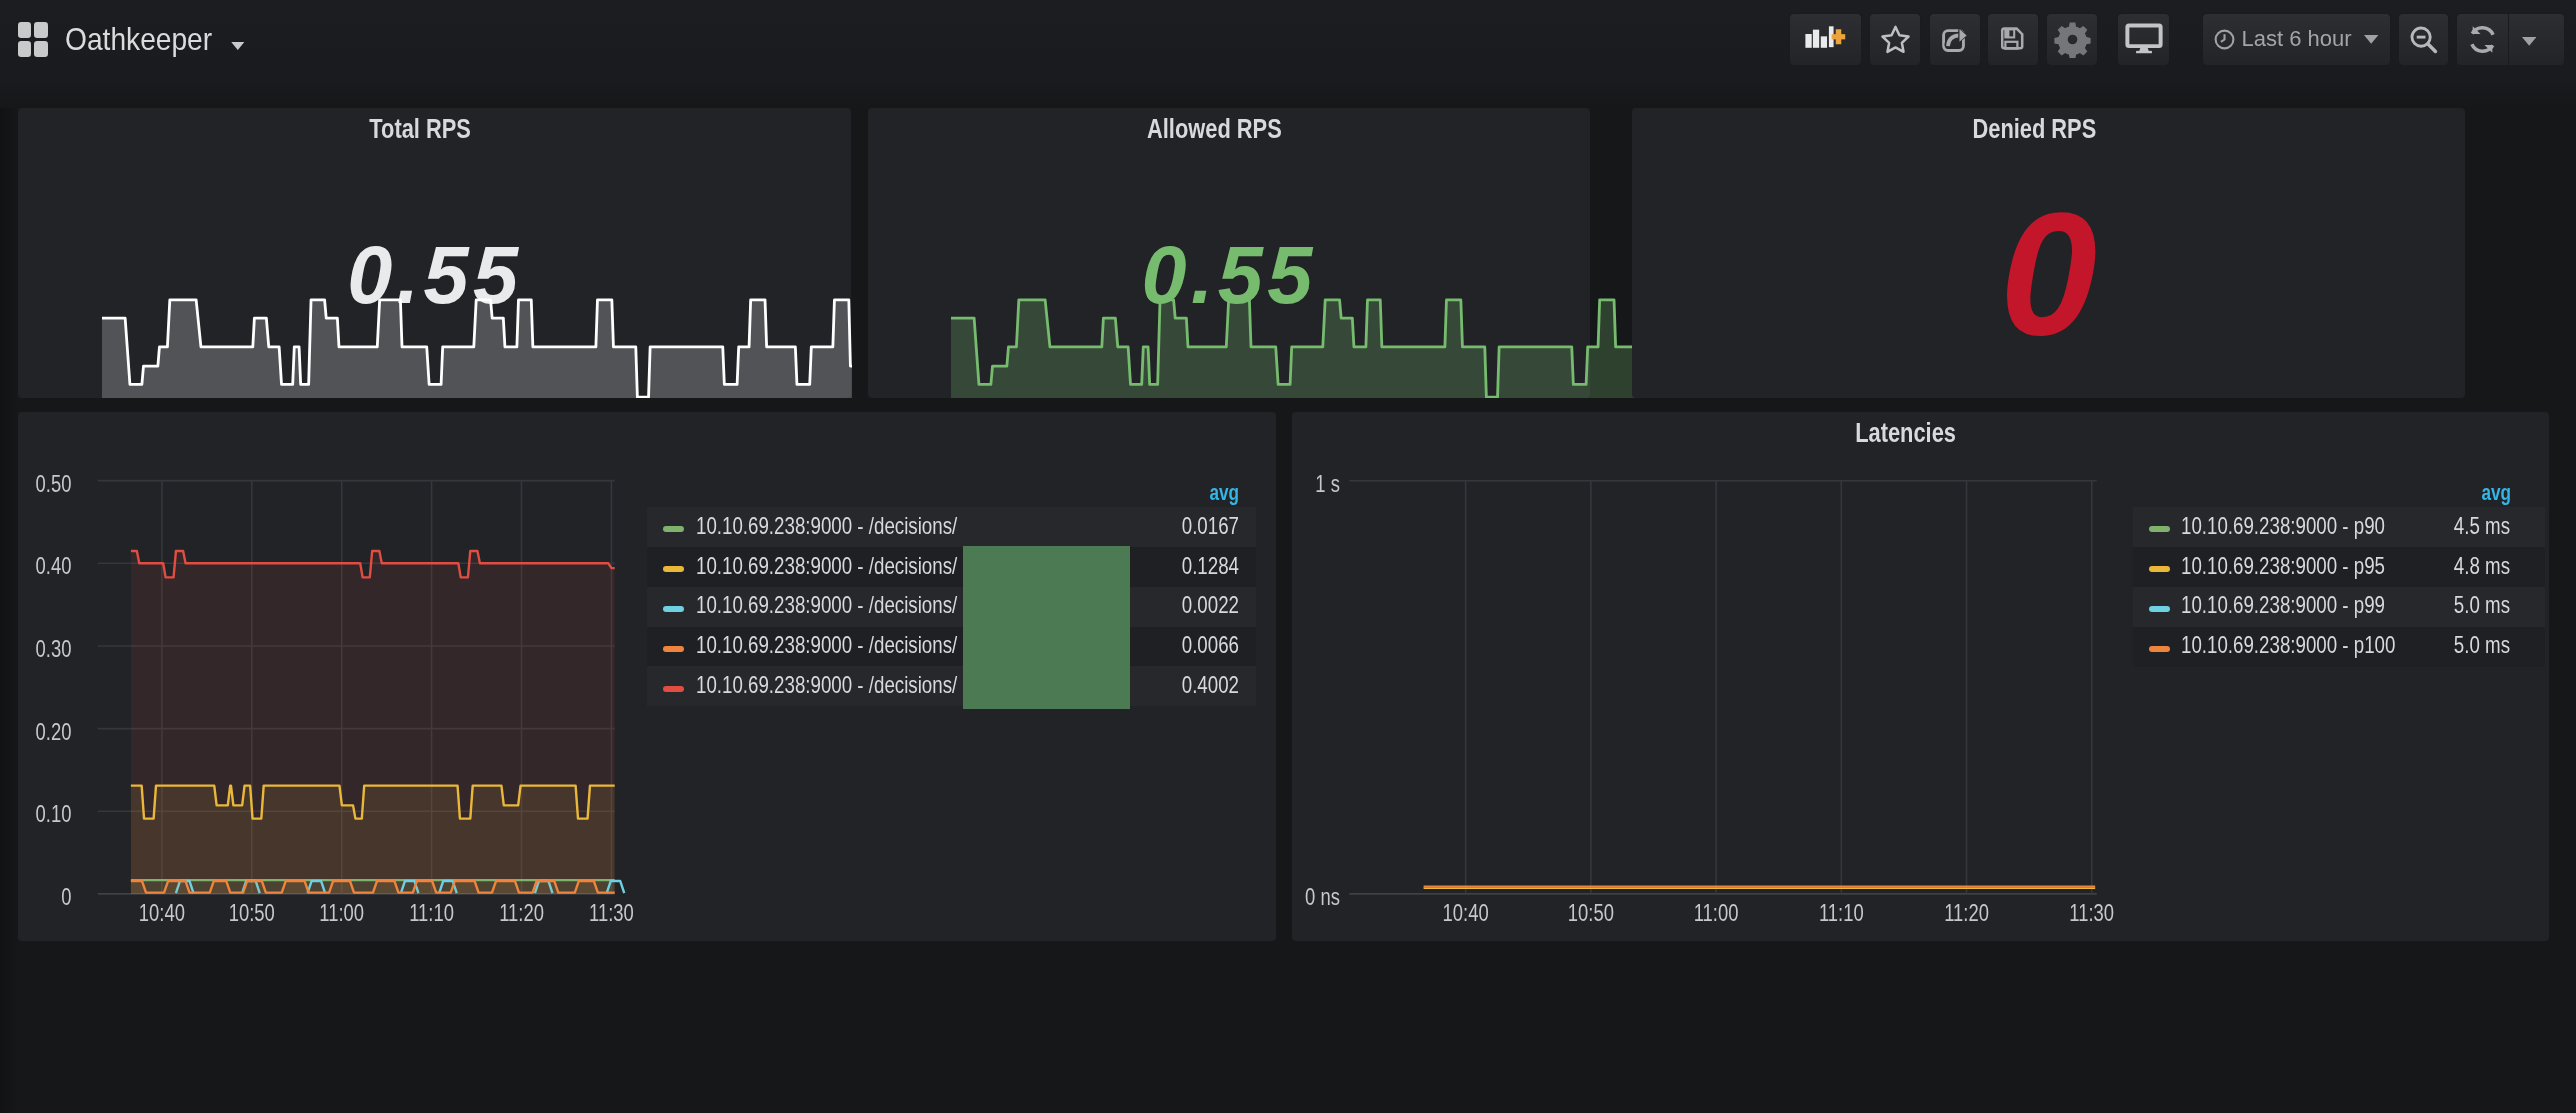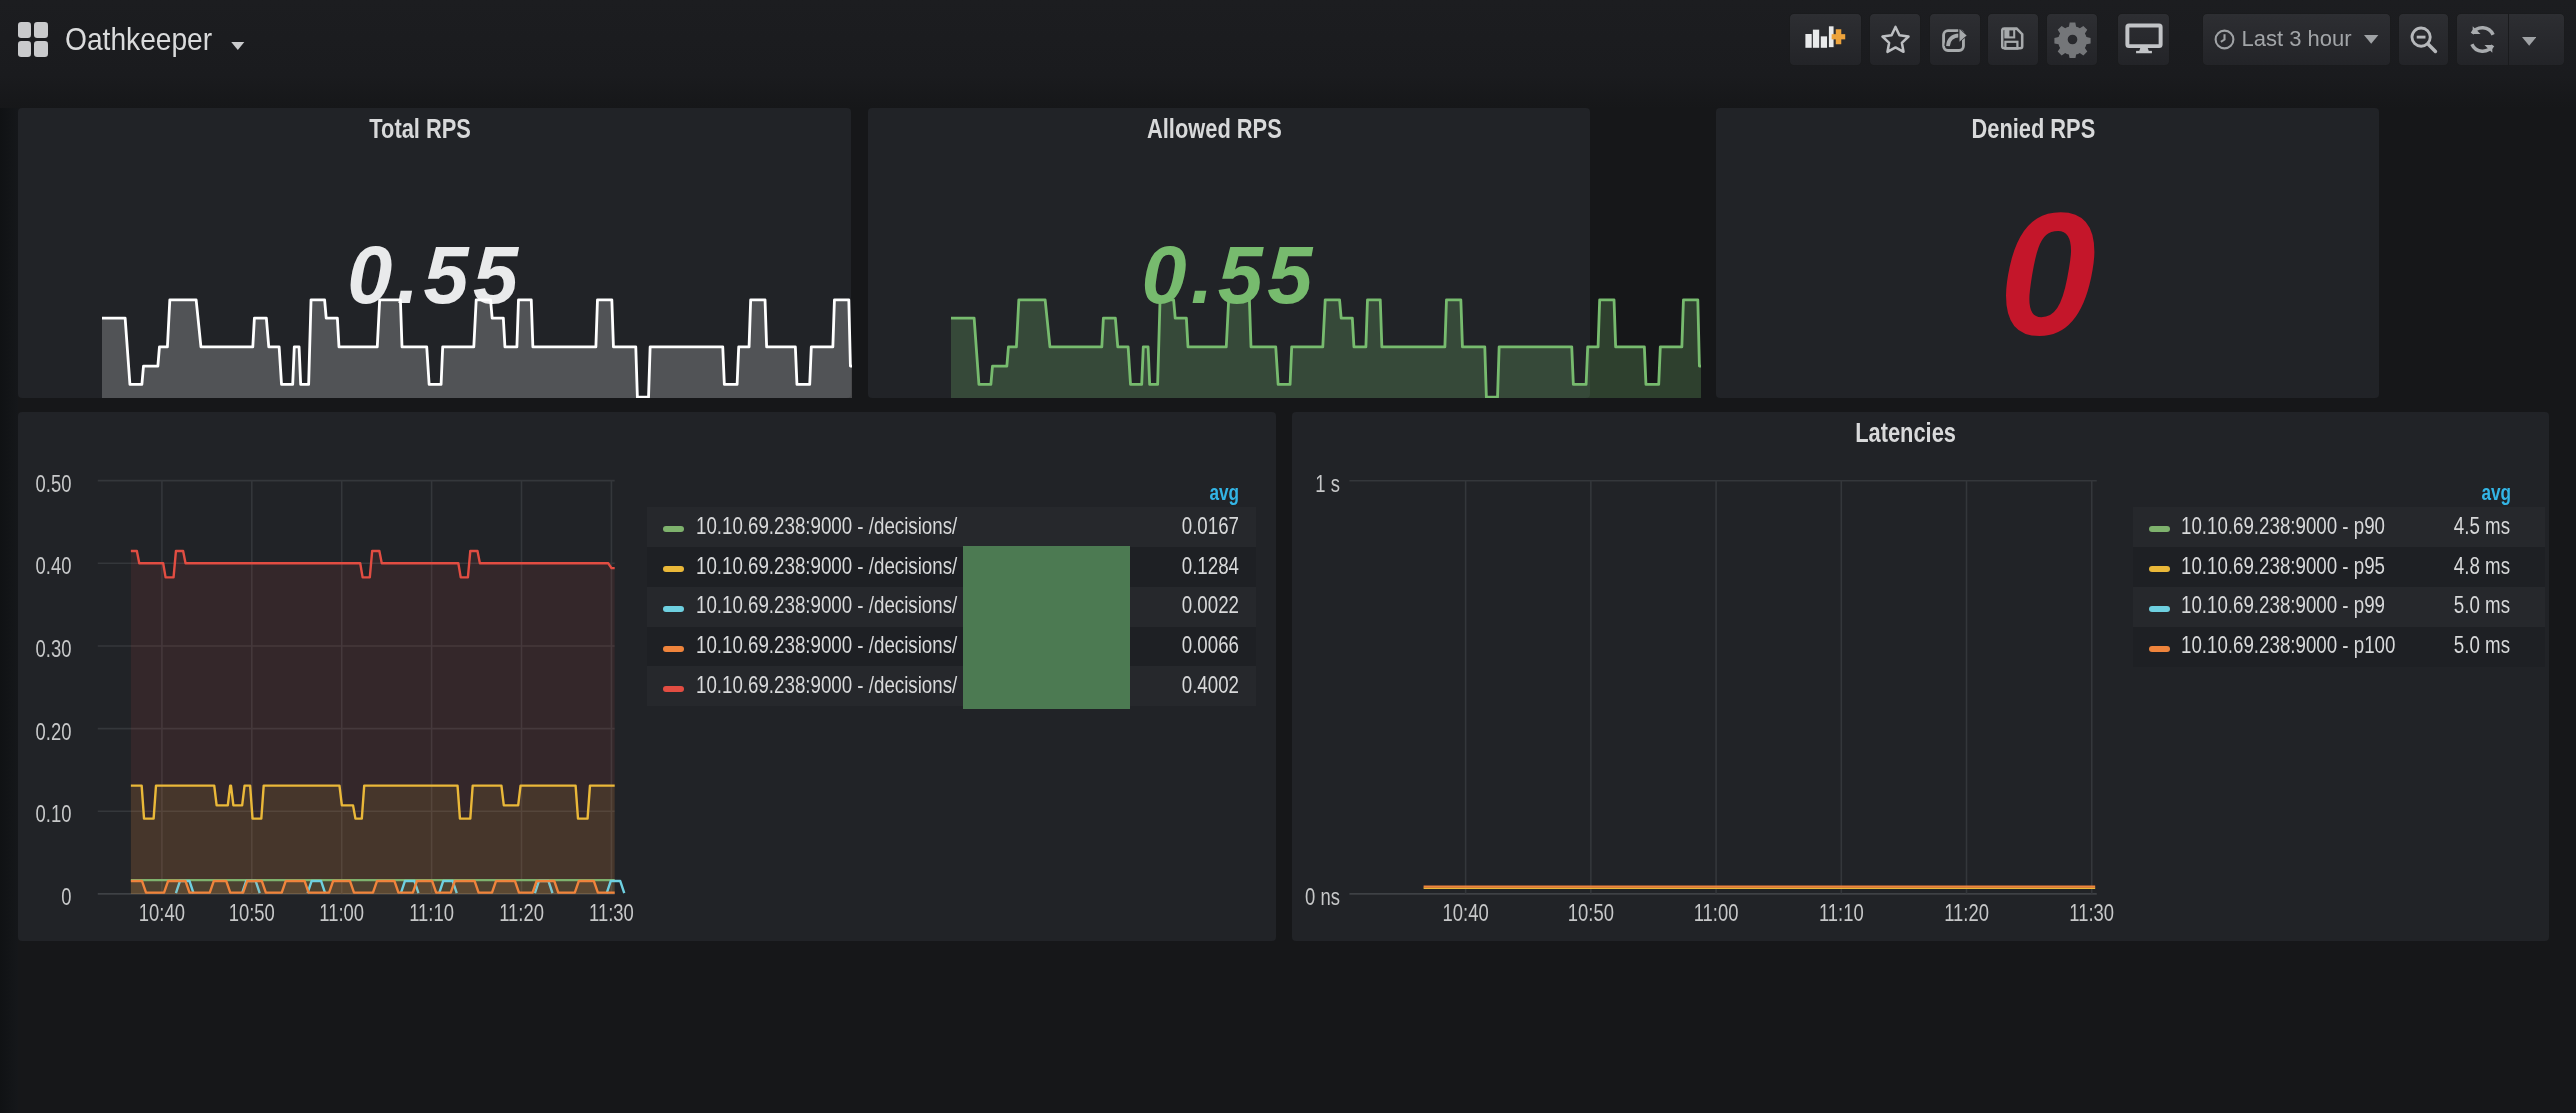--- a/index.html
+++ b/index.html
@@ -73,21 +73,21 @@
 <path d="M20 29 h8 l2 6 h-12 Z" fill="#c2c4c7"></path>
 <rect x="14" y="35" width="20" height="3" fill="#c2c4c7"></rect>
 </svg>
   </div>
 <div style="position:absolute;left:2202px;top:12.8px;width:189px;height:53px;border-radius:4.8px;background:linear-gradient(180deg,#2d2e32 0%,#232428 100%);border:0.8px solid #1a1b1d;display:flex;align-items:center;justify-content:center;">
     <span style="display:flex;align-items:center;">
       <svg width="21" height="21" viewBox="0 0 26 26">
 <circle cx="13" cy="13" r="11" fill="none" stroke="#9fa2a5" stroke-width="2.6"></circle>
 <path d="M13 6.5 V13 L8.5 16" fill="none" stroke="#9fa2a5" stroke-width="2.6"></path>
 </svg>
-      <span style="font-size:22px;color:#a2a5a8;margin-left:6.4px;">Last 3 hour</span>
+      <span style="font-size:22px;color:#a2a5a8;margin-left:6.4px;">Last 6 hour</span>
       <span style="margin-left:12.8px;display:flex;">
         <svg style="display:block" width="14.4" height="8.8" viewBox="0 0 18 11">
           <path d="M0 0 L18 0 L9 11 Z" fill="#9fa2a5"></path>
         </svg>
       </span>
     </span>
   </div>
 <div style="position:absolute;left:2398px;top:12.8px;width:51px;height:53px;border-radius:4.8px;background:linear-gradient(180deg,#2d2e32 0%,#232428 100%);border:0.8px solid #1a1b1d;display:flex;align-items:center;justify-content:center;">
     <svg width="35" height="35" viewBox="0 0 44 44">
 <circle cx="19" cy="19" r="11.5" fill="none" stroke="#b6b8bb" stroke-width="3.6"></circle>
@@ -122,21 +122,21 @@
 <div class="panel" style="left:868px;top:108px;width:722px;height:290px">
 <div class="ptitle"><span>Allowed RPS</span></div>
 <div class="bigv" style="top:121px;font-size:81px;letter-spacing:4.4px;color:#77bb6e">0.55</div>
 <div style="position:absolute;left:83px;top:175px;width:750px;height:115px">
       <svg style="position:absolute;left:0;top:0" width="750" height="115" viewBox="0 0 940 144">
         <polygon points="0.0,44.0 29.0,44.0 35.0,127.0 50.0,127.0 52.0,104.0 70.0,104.0 72.0,80.0 82.0,80.0 85.0,21.0 118.0,21.0 124.0,80.0 189.0,80.0 191.0,44.0 206.0,44.0 209.0,80.0 222.0,80.0 225.0,127.0 239.0,127.0 241.0,80.0 247.0,80.0 249.0,127.0 259.0,127.0 262.0,21.0 279.0,21.0 281.0,44.0 295.0,44.0 297.0,80.0 345.0,80.0 348.0,21.0 374.0,21.0 376.0,80.0 407.0,80.0 410.0,127.0 425.0,127.0 427.0,80.0 466.0,80.0 469.0,21.0 487.0,21.0 489.0,44.0 503.0,44.0 505.0,80.0 520.0,80.0 522.0,21.0 538.0,21.0 540.0,80.0 619.0,80.0 621.0,21.0 639.0,21.0 641.0,80.0 669.0,80.0 671.0,143.0 685.0,143.0 687.0,80.0 778.0,80.0 780.0,127.0 796.0,127.0 798.0,80.0 811.0,80.0 813.0,21.0 831.0,21.0 833.0,80.0 869.0,80.0 871.0,127.0 887.0,127.0 889.0,80.0 916.0,80.0 918.0,21.0 936.0,21.0 938.0,104.0 940.0,104.0 940.0,144.0 0.0,144.0" fill="#77bb6e" fill-opacity="0.25"></polygon>
         <polyline points="0.0,44.0 29.0,44.0 35.0,127.0 50.0,127.0 52.0,104.0 70.0,104.0 72.0,80.0 82.0,80.0 85.0,21.0 118.0,21.0 124.0,80.0 189.0,80.0 191.0,44.0 206.0,44.0 209.0,80.0 222.0,80.0 225.0,127.0 239.0,127.0 241.0,80.0 247.0,80.0 249.0,127.0 259.0,127.0 262.0,21.0 279.0,21.0 281.0,44.0 295.0,44.0 297.0,80.0 345.0,80.0 348.0,21.0 374.0,21.0 376.0,80.0 407.0,80.0 410.0,127.0 425.0,127.0 427.0,80.0 466.0,80.0 469.0,21.0 487.0,21.0 489.0,44.0 503.0,44.0 505.0,80.0 520.0,80.0 522.0,21.0 538.0,21.0 540.0,80.0 619.0,80.0 621.0,21.0 639.0,21.0 641.0,80.0 669.0,80.0 671.0,143.0 685.0,143.0 687.0,80.0 778.0,80.0 780.0,127.0 796.0,127.0 798.0,80.0 811.0,80.0 813.0,21.0 831.0,21.0 833.0,80.0 869.0,80.0 871.0,127.0 887.0,127.0 889.0,80.0 916.0,80.0 918.0,21.0 936.0,21.0 938.0,104.0 940.0,104.0" fill="none" stroke="#77bb6e" stroke-width="3.5" stroke-linejoin="round"></polyline>
       </svg>
     </div>
 </div>
-<div class="panel" style="left:1716px;top:108px;width:663px;height:290px">
+<div class="panel" style="left:1632px;top:108px;width:833px;height:290px">
 <div class="ptitle"><span>Denied RPS</span></div>
 <div class="bigv" style="top:65px;font-size:175px;color:#c4162a">0</div>
 </div>
 <div class="panel" style="left:18.3px;top:412px;width:1258px;height:529px">
 <svg style="position:absolute;left:0;top:0" width="1258" height="529" viewBox="0 0 1577 663">
       <line x1="100" y1="86.0" x2="748" y2="86.0" stroke="#34373b" stroke-width="2"></line>
       <text x="67" y="100.0" text-anchor="end" font-size="30" fill="#c7c8c9" textLength="45.0" lengthAdjust="spacingAndGlyphs">0.50</text>
       <line x1="100" y1="189.6" x2="748" y2="189.6" stroke="#34373b" stroke-width="2"></line>
       <text x="67" y="203.59999999999997" text-anchor="end" font-size="30" fill="#c7c8c9" textLength="45.0" lengthAdjust="spacingAndGlyphs">0.40</text>
       <line x1="100" y1="293.2" x2="748" y2="293.2" stroke="#34373b" stroke-width="2"></line>

